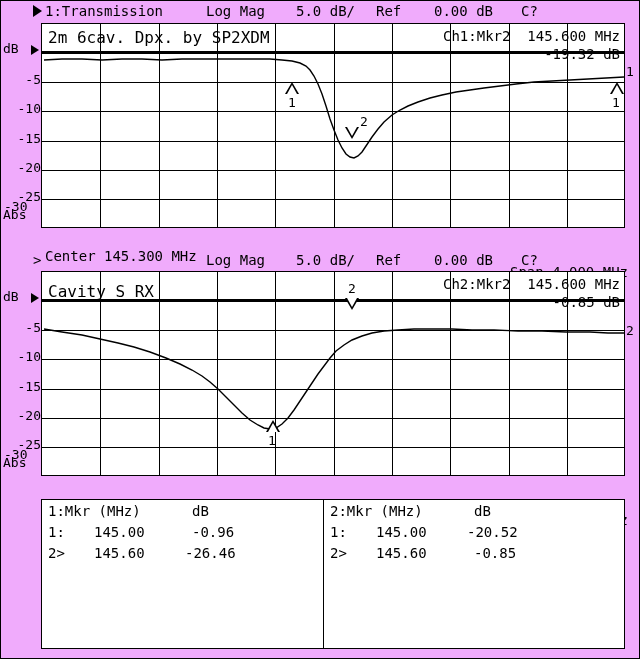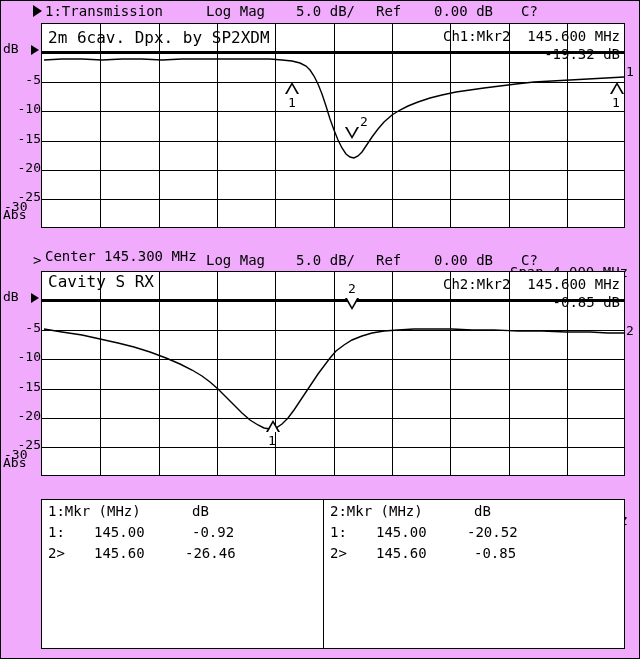--- a/index.html
+++ b/index.html
@@ -316,21 +316,21 @@
       <polyline fill="none" stroke="#000" stroke-width="1.4" points="
         2,57 20,60 40,63 58,67 76,71 92,75 108,80 124,86 138,92 150,98
         160,104 168,110 176,117 184,125 192,133 200,141 208,148 216,153
         222,156 228,157 234,156 240,152 246,146 252,138 258,129 264,120
         270,111 276,102 282,94 288,86 294,79 302,73 310,68 320,64 330,61
         342,59 356,58 372,57 390,57 410,57 430,58 452,58 476,59 500,59
         524,60 548,60 566,61 582,61
       "></polyline>
     </svg>
 
-    <div class="plot-title mono" style="left:6px; top:0;">Cavity S RX</div>
+    <div class="plot-title mono" style="left:6px; top:10px;">Cavity S RX</div>
     <div class="mkr-line1 mono" style="right:4px; top:4px;"><span>Ch2:Mkr2</span>  <span>145.600 MHz</span></div>
     <div class="mkr-line2 mono" style="right:4px; top:22px;margin-left:12px;">-0.85 dB</div>
 
     <div class="mk-up" style="left:224px; top:148px;"></div>
     <div class="mk-up-inner" style="left:226px; top:151px;"></div>
     <div class="mk-label mono" style="left:226px; top:161px;">1</div>
 
     <div class="mk-dn" style="left:303px; top:26px;"></div>
     <div class="mk-dn-inner" style="left:305px; top:26px;"></div>
     <div class="mk-label mono" style="left:306px; top:9px;">2</div>
@@ -353,21 +353,21 @@
   </div>
 
   <div class="mkr-table" style="top:498px; height:150px;">
     <div class="divider" style="left:281px;"></div>
 
     <div class="mt-text mono" style="left:6px; top:3px;">1:Mkr (MHz)</div>
     <div class="mt-text mono" style="left:150px; top:3px;">dB</div>
 
     <div class="mt-text mono" style="left:6px; top:24px;">1:</div>
     <div class="mt-text mono" style="left:52px; top:24px;">145.00</div>
-    <div class="mt-text mono" style="left:150px; top:24px;">-0.92</div>
+    <div class="mt-text mono" style="left:150px; top:24px;">-0.96</div>
 
     <div class="mt-text mono" style="left:6px; top:45px;">2&gt;</div>
     <div class="mt-text mono" style="left:52px; top:45px;">145.60</div>
     <div class="mt-text mono" style="left:143px; top:45px;">-26.46</div>
 
     <div class="mt-text mono" style="left:288px; top:3px;">2:Mkr (MHz)</div>
     <div class="mt-text mono" style="left:432px; top:3px;">dB</div>
 
     <div class="mt-text mono" style="left:288px; top:24px;">1:</div>
     <div class="mt-text mono" style="left:334px; top:24px;">145.00</div>

